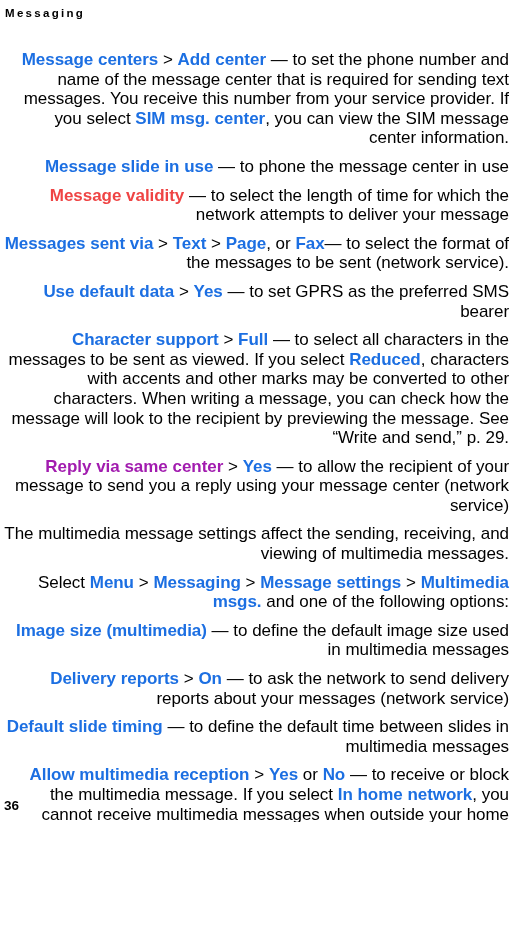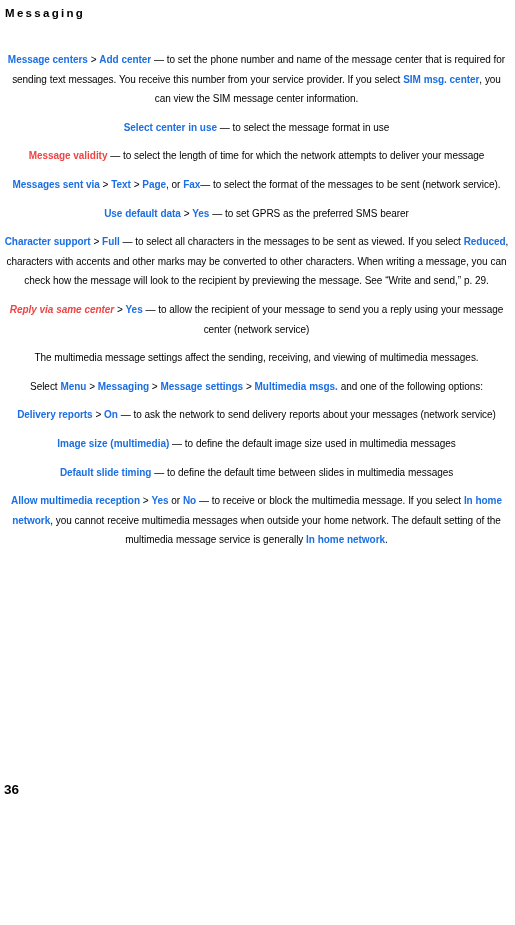--- a/index.html
+++ b/index.html
@@ -28,25 +28,25 @@
     font-size: 11.5px;
     font-weight: bold;
     letter-spacing: 2.3px;
     color: #000;
     line-height: 14px;
     margin: 0 0 0 1px;
   }
 
   
   .para {
-    font-size: 10px;
+    font-size: 17px;
     line-height: 19.6px;
     color: #000;
     margin: 0 0 9px 0;
-    text-align: center;
+    text-align: right;
     letter-spacing: -0.05px;
     word-spacing: 0.1px;
   }
   .para:first-of-type { margin-top: 0; }
 
   
   .body-start { margin-top: 30px; }
 
   
   .ui {
@@ -64,50 +64,50 @@
   .section-head .underlined {
     display: inline-block;
     border-bottom: 2px solid #000;
     padding-bottom: 1px;
   }
 
   
   .page-number {
     position: absolute;
     left: 4px;
-    bottom: 24px;
+    bottom: 8px;
     font-size: 13.5px;
     font-weight: bold;
     line-height: 16px;
     color: #000;
   }
 </style>
 </head>
 <body>
 
 <div class="page">
 
   <div class="running-header">Messaging</div>
 
   <div class="body-start">
     <p class="para"><span class="ui" style="color: rgb(28, 111, 226);">Message centers</span><span> &gt; </span><span class="ui" style="color: rgb(28, 111, 226);">Add center</span><span> — to set the phone number and name of the message center that is required for sending text messages. You receive this number from your service provider. If you select </span><span class="ui" style="color: rgb(28, 111, 226);">SIM msg. center</span><span>, you can view the SIM message center information.</span></p>
-    <p class="para"><span class="ui" style="color: rgb(28, 111, 226);">Select center in use</span><span> — to select the message format in use</span></p>
+    <p class="para"><span class="ui" style="color: rgb(28, 111, 226);">Message slide in use</span><span> — to phone the message center in use</span></p>
     <p class="para"><span class="ui" style="color: #ef4444;">Message validity</span><span> — to select the length of time for which the network attempts to deliver your message</span></p>
     <p class="para"><span class="ui" style="color: rgb(28, 111, 226);">Messages sent via</span><span> &gt; </span><span class="ui" style="color: rgb(28, 111, 226);">Text</span><span> &gt; </span><span class="ui" style="color: rgb(28, 111, 226);">Page</span><span>, or </span><span class="ui" style="color: rgb(28, 111, 226);">Fax</span><span>— to select the format of the messages to be sent (network service).</span></p>
     <p class="para"><span class="ui" style="color: rgb(28, 111, 226);">Use default data</span><span> &gt; </span><span class="ui" style="color: rgb(28, 111, 226);">Yes</span><span> — to set GPRS as the preferred SMS bearer</span></p>
     <p class="para"><span class="ui" style="color: rgb(28, 111, 226);">Character support</span><span> &gt; </span><span class="ui" style="color: rgb(28, 111, 226);">Full</span><span> — to select all characters in the messages to be sent as viewed. If you select </span><span class="ui" style="color: rgb(28, 111, 226);">Reduced</span><span>, characters with accents and other marks may be converted to other characters. When writing a message, you can check how the message will look to the recipient by previewing the message. See “Write and send,” p. 29.</span></p>
-    <p class="para"><span class="ui" style="color: #ef4444; font-style: italic;">Reply via same center</span><span> &gt; </span><span class="ui" style="color: rgb(28, 111, 226);">Yes</span><span> — to allow the recipient of your message to send you a reply using your message center (network service)</span></p>
+    <p class="para"><span class="ui" style="color: #a21caf;">Reply via same center</span><span> &gt; </span><span class="ui" style="color: rgb(28, 111, 226);">Yes</span><span> — to allow the recipient of your message to send you a reply using your message center (network service)</span></p>
   </div>
 
 
   <div>
     <p class="para"><span>The multimedia message settings affect the sending, receiving, and viewing of multimedia messages.</span></p>
     <p class="para"><span>Select </span><span class="ui" style="color: rgb(28, 111, 226);">Menu</span><span> &gt; </span><span class="ui" style="color: rgb(28, 111, 226);">Messaging</span><span> &gt; </span><span class="ui" style="color: rgb(28, 111, 226);">Message settings</span><span> &gt; </span><span class="ui" style="color: rgb(28, 111, 226);">Multimedia msgs.</span><span> and one of the following options:</span></p>
 
+    <p class="para"><span class="ui" style="color: rgb(28, 111, 226);">Image size (multimedia)</span><span> — to define the default image size used in multimedia messages</span></p>
     <p class="para"><span class="ui" style="color: rgb(28, 111, 226);">Delivery reports</span><span> &gt; </span><span class="ui" style="color: rgb(28, 111, 226);">On</span><span> — to ask the network to send delivery reports about your messages (network service)</span></p>
-    <p class="para"><span class="ui" style="color: rgb(28, 111, 226);">Image size (multimedia)</span><span> — to define the default image size used in multimedia messages</span></p>
     <p class="para"><span class="ui" style="color: rgb(28, 111, 226);">Default slide timing</span><span> — to define the default time between slides in multimedia messages</span></p>
     <p class="para"><span class="ui" style="color: rgb(28, 111, 226);">Allow multimedia reception</span><span> &gt; </span><span class="ui" style="color: rgb(28, 111, 226);">Yes</span><span> or </span><span class="ui" style="color: rgb(28, 111, 226);">No</span><span> — to receive or block the multimedia message. If you select </span><span class="ui" style="color: rgb(28, 111, 226);">In home network</span><span>, you cannot receive multimedia messages when outside your home network. The default setting of the multimedia message service is generally </span><span class="ui" style="color: rgb(28, 111, 226);">In home network</span><span>.</span></p>
   </div>
 
   <div class="page-number">36</div>
 
 </div>
 
 </body></html>

